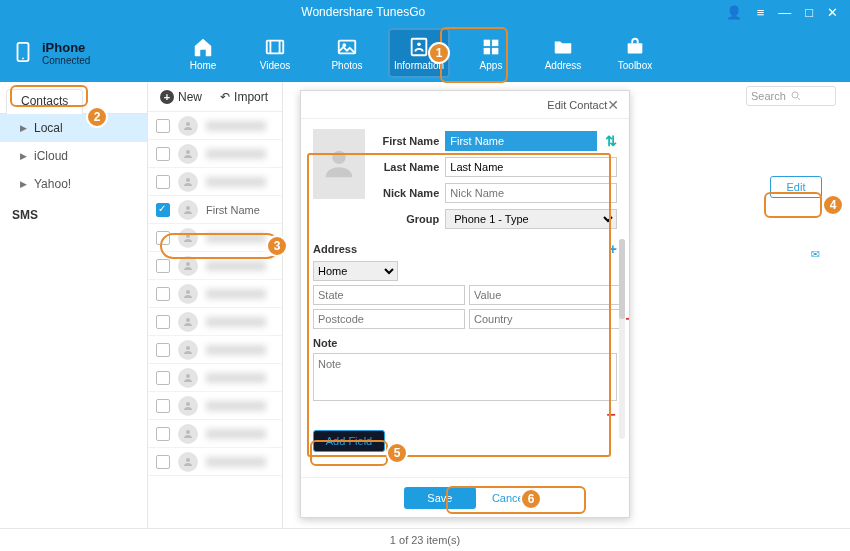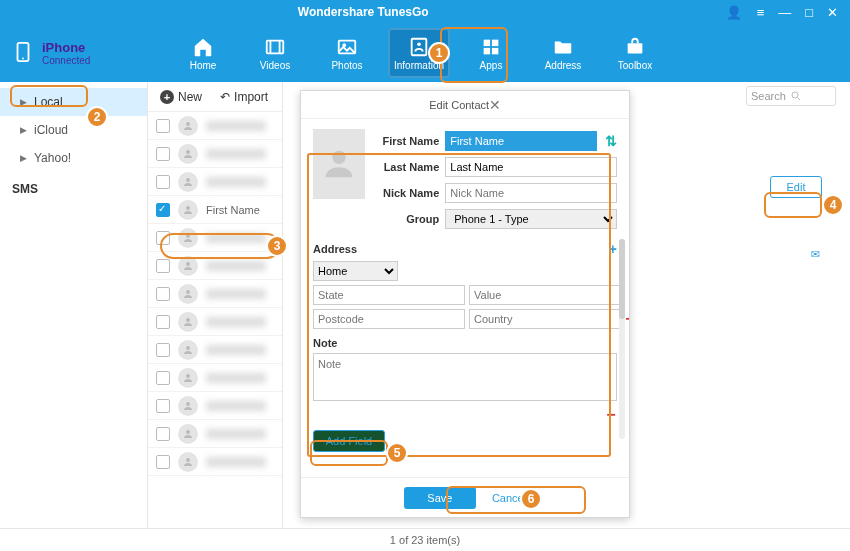--- a/index.html
+++ b/index.html
@@ -1,25 +1,25 @@
 <!DOCTYPE html>
 <html><head>
 <meta charset="utf-8">
 <style>
 * { box-sizing: border-box; margin: 0; padding: 0; font-family: Arial, sans-serif; }
 body { width: 850px; height: 551px; background: #fff; position: relative; overflow: hidden; font-size: 12px; }
 
 
 .topbar { height: 24px; background: #1e9ee0; color: #fff; display: flex; align-items: center; position: relative; }
-.titlebar-text { flex: 1; text-align: center; font-size: 12px; font-weight: 700; }
+.titlebar-text { flex: 1; text-align: center; font-size: 12px; font-weight: 400; }
 .titlebar-ctrls { display: flex; align-items: center; gap: 14px; padding-right: 12px; }
 .titlebar-ctrls span { cursor: pointer; font-size: 13px; }
 
 .toolbar { height: 58px; background: #1e9ee0; display: flex; align-items: center; padding: 0 12px; }
-.device { display: flex; align-items: center; gap: 8px; color: #4c1d95; width: 140px; }
+.device { display: flex; align-items: center; gap: 8px; color: #0f172a; width: 140px; }
 .device-icon svg { width: 22px; height: 30px; fill: #fff; }
 .device-name { font-size: 13px; font-weight: 600; }
 .device-status { font-size: 10px; opacity: .9; }
 
 .nav { display: flex; gap: 10px; margin-left: 20px; }
 .nav-item { width: 62px; height: 50px; display: flex; flex-direction: column; align-items: center; justify-content: center; color: #fff; cursor: pointer; border-radius: 4px; gap: 2px; position: relative; }
 .nav-item.active { background: #1582c4; box-shadow: inset 0 0 0 2px rgba(255,255,255,0.2); }
 .nav-item svg { width: 22px; height: 22px; fill: #fff; }
 .nav-label { font-size: 10px; }
 
@@ -66,40 +66,40 @@
 .detail-row .lbl{width:50px;color:#333;font-weight:600;}
 .detail-row .val{color:#666;}
 .mail-icon{color:#2a9fe0;margin-left:auto;margin-right:12px;}
 
 
 .searchbox{position:absolute;right:14px;top:4px;width:90px;height:20px;border:1px solid #ddd;border-radius:3px;display:flex;align-items:center;padding:0 4px;gap:4px;color:#999;font-size:11px;z-index:3;}
 .searchbox svg{width:12px;height:12px;fill:#bbb;}
 
 
 .dialog{position:absolute;left:300px;top:90px;width:330px;height:428px;background:#fff;border:1px solid #d8d8d8;box-shadow:0 2px 8px rgba(0,0,0,0.2);z-index:40;display:flex;flex-direction:column;}
-.dlg-title{height:28px;display:flex;align-items:center;justify-content:center;padding:0 10px;font-size:11px;color:#555;border-bottom:1px solid #eee;}
+.dlg-title{height:28px;display:flex;align-items:center;justify-content:flex-end;padding:0 10px;font-size:11px;color:#555;border-bottom:1px solid #eee;}
 .dlg-close{cursor:pointer;font-size:14px;color:#777;}
 .dlg-body{flex:1;padding:10px 12px 6px 12px;overflow:hidden;position:relative;}
 .dlg-top{display:flex;gap:10px;}
 .avatar-md{width:70px;height:70px;background:#e4e4e4;display:flex;align-items:center;justify-content:center;}
 .avatar-md svg{width:40px;height:40px;fill:#c9c9c9;}
 .field-rows{flex:1;}
 .frow{display:flex;align-items:center;gap:6px;height:24px;margin-bottom:2px;}
 .frow label{width:64px;text-align:right;font-size:11px;color:#333;font-weight:600;}
 .frow input,.frow select{flex:1;height:20px;border:1px solid #ccc;font-size:11px;padding:0 4px;}
 .frow input.hl{background:#2a9fe0;color:#fff;border-color:#2a9fe0;}
 .swap-icon{color:#17b6b0;font-size:14px;margin-left:2px;font-weight:700;}
 .section-lbl{font-size:11px;font-weight:700;color:#333;margin:8px 0 4px 0;display:flex;justify-content:space-between;align-items:center;}
 .section-lbl .plus{color:#2a9fe0;font-size:14px;font-weight:700;cursor:pointer;}
 .addr-select{height:20px;border:1px solid #ccc;font-size:11px;width:85px;margin-bottom:4px;}
 .addr-row{display:flex;gap:4px;margin-bottom:4px;}
 .addr-row input{height:20px;border:1px solid #ccc;font-size:11px;padding:0 4px;flex:1;color:#888;}
 .minus{color:#d43a2f;font-weight:700;font-size:16px;align-self:center;cursor:pointer;width:12px;text-align:center;}
 .note-area{width:100%;height:48px;border:1px solid #ccc;font-size:11px;padding:4px;color:#999;resize:none;}
-.add-field-btn{width:72px;height:22px;border:1px solid #2a9fe0;color:#2a9fe0;background:#14532d;font-size:11px;border-radius:3px;cursor:pointer;margin-top:6px;}
+.add-field-btn{width:72px;height:22px;border:1px solid #2a9fe0;color:#2a9fe0;background:#0f172a;font-size:11px;border-radius:3px;cursor:pointer;margin-top:6px;}
 .dlg-footer{height:40px;display:flex;align-items:center;justify-content:center;gap:16px;border-top:1px solid #eee;}
 .save-btn{width:72px;height:22px;background:#1e9ee0;color:#fff;border:none;border-radius:3px;font-size:11px;cursor:pointer;}
 .cancel-link{color:#2a9fe0;font-size:11px;cursor:pointer;}
 
 
 .statusbar{height:22px;border-top:1px solid #e6e6e6;display:flex;align-items:center;justify-content:center;font-size:11px;color:#666;}
 
 
 .dlg-inner-ring{position:absolute;left:6px;top:34px;right:18px;height:304px;border:2px solid #e68a2e;border-radius:3px;pointer-events:none;}
 .scroll-hint{position:absolute;right:4px;top:120px;width:6px;height:200px;background:#eee;border-radius:3px;}
@@ -183,20 +183,23 @@
         <span class="nav-label">Toolbox</span>
       </div>
   </div>
 </div>
 
 <div class="orange-ring" style="left:440px;top:27px;width:68px;height:56px;"></div>
 <div class="badge" style="left:428px;top:42px;">1</div>
 
 <div class="main">
   <div class="sidebar">
+    <div class="tabhdr">
+        <div class="tab">Contacts</div>
+      </div>
     <div class="side-item active">
         <span class="side-caret">▶</span>
         <span>Local</span>
       </div>
     <div class="side-item">
         <span class="side-caret">▶</span>
         <span>iCloud</span>
       </div>
     <div class="side-item">
         <span class="side-caret">▶</span>

